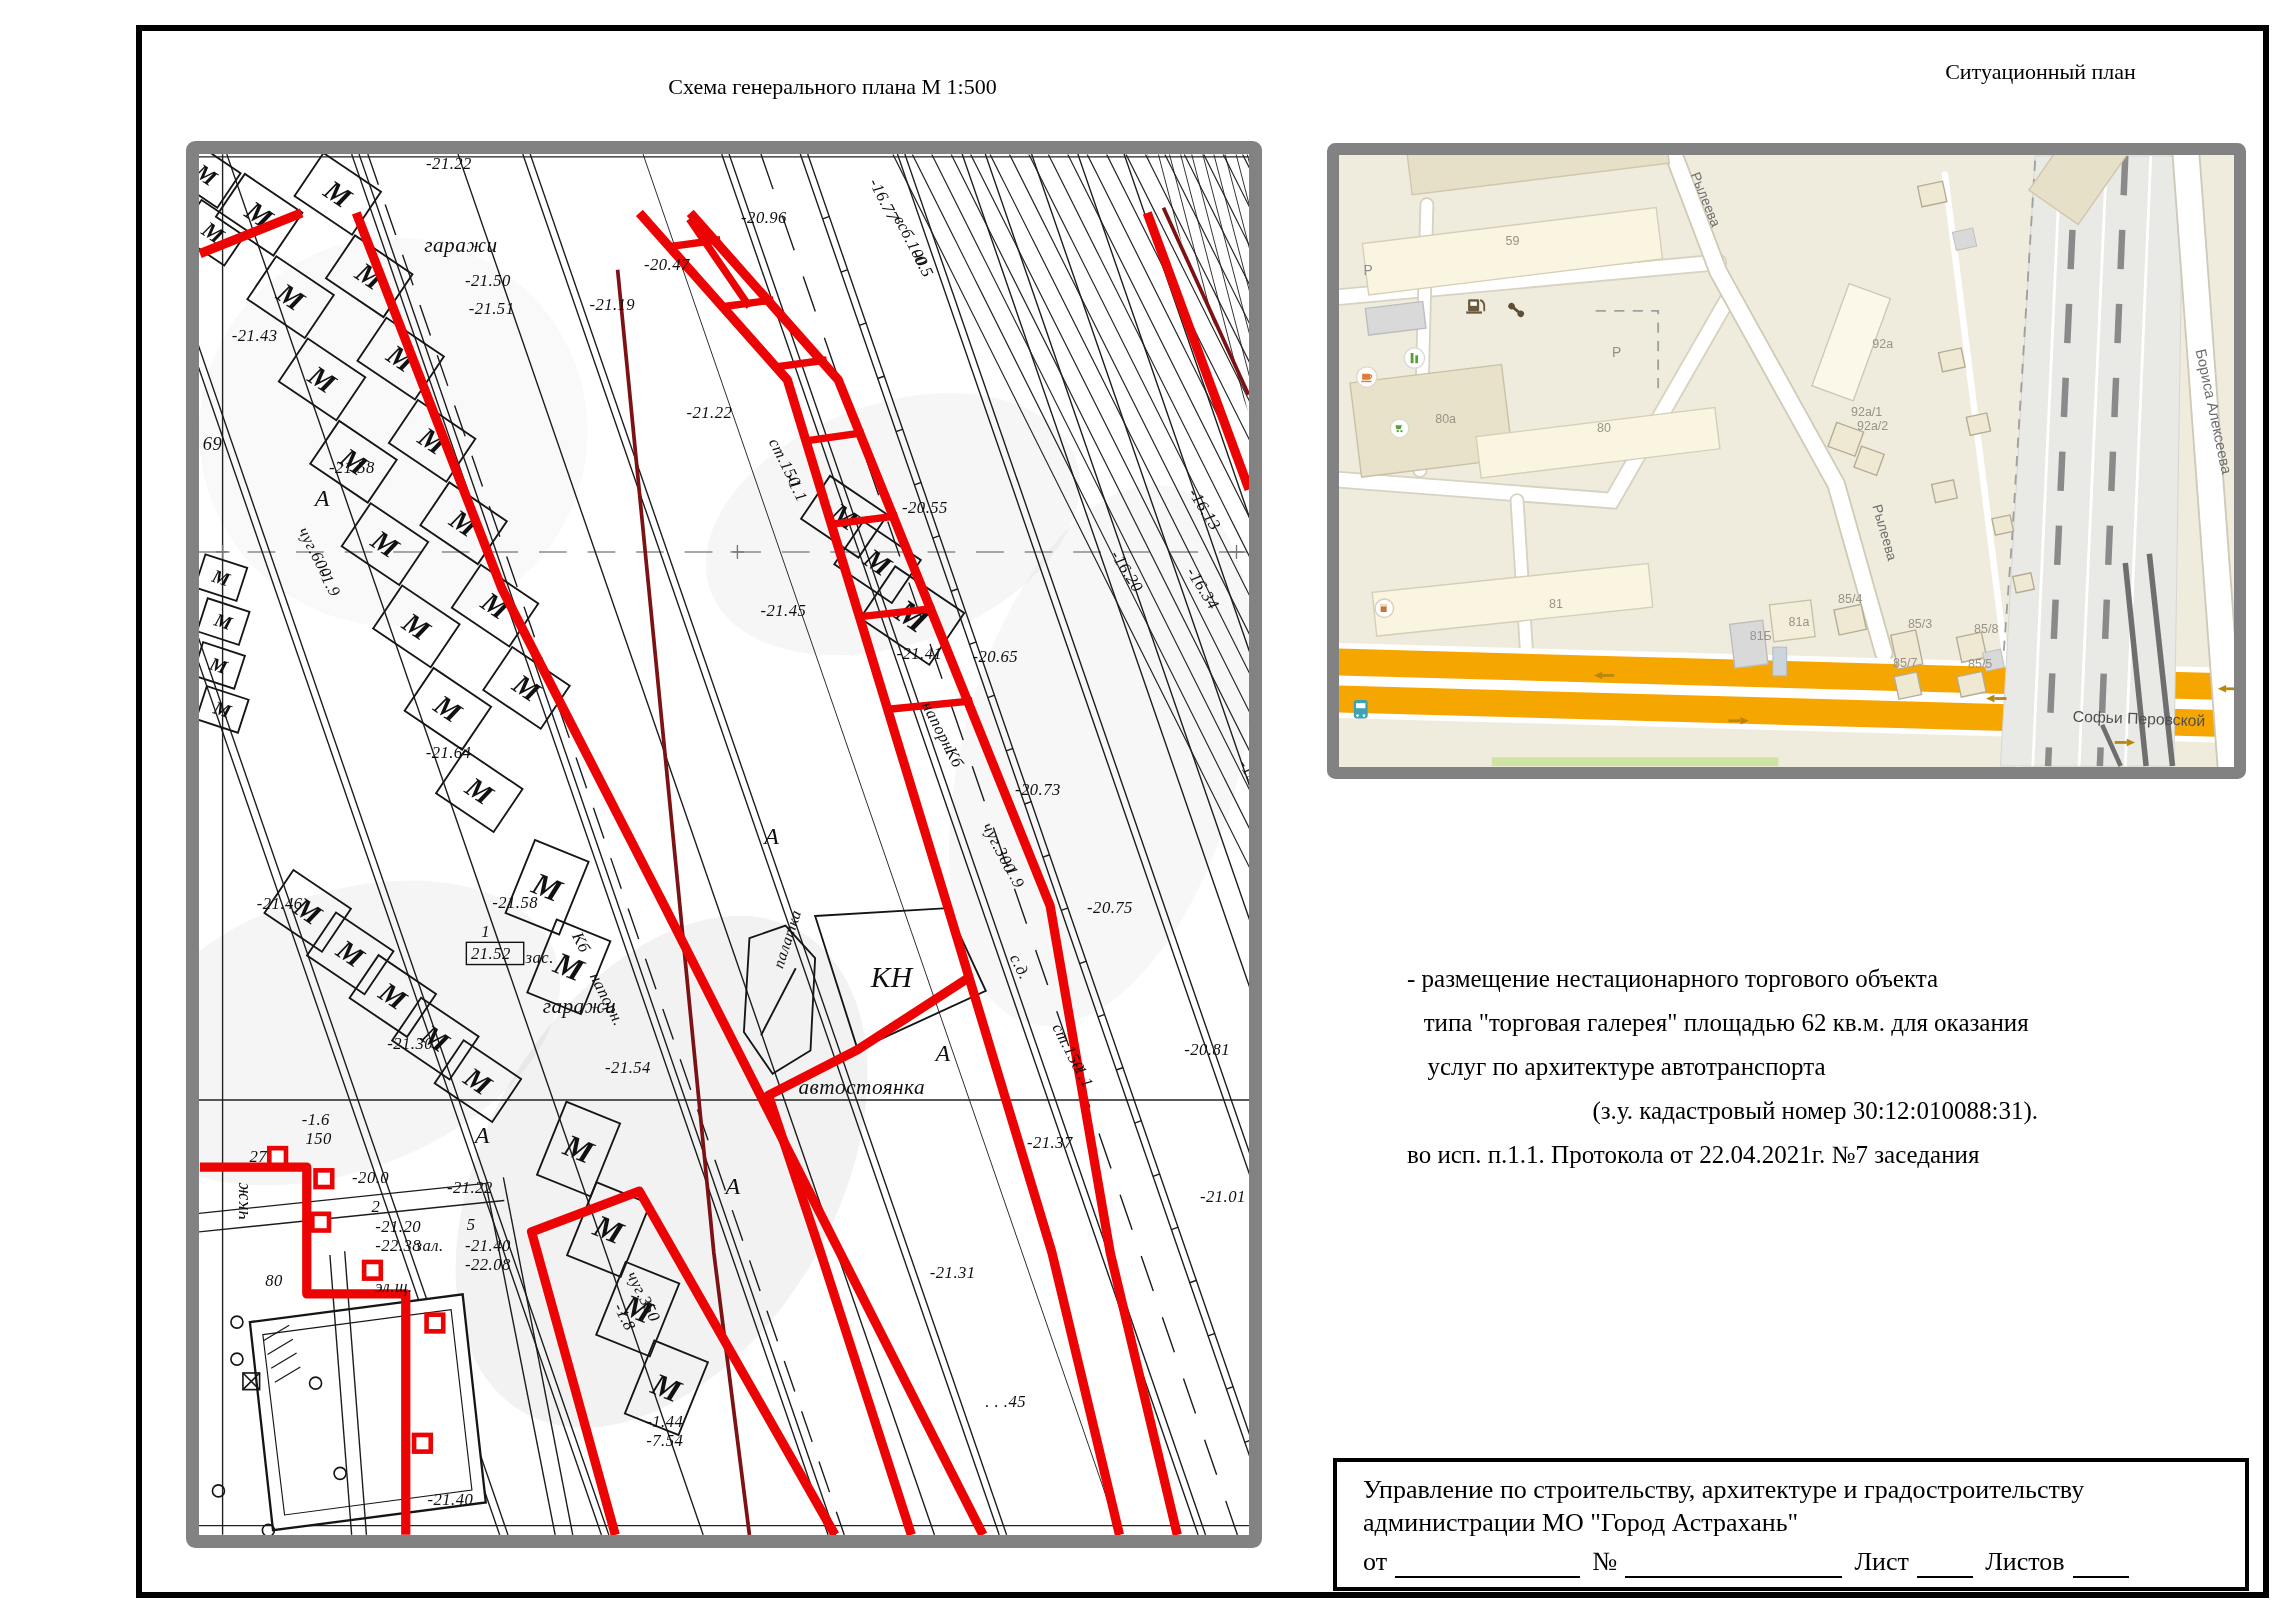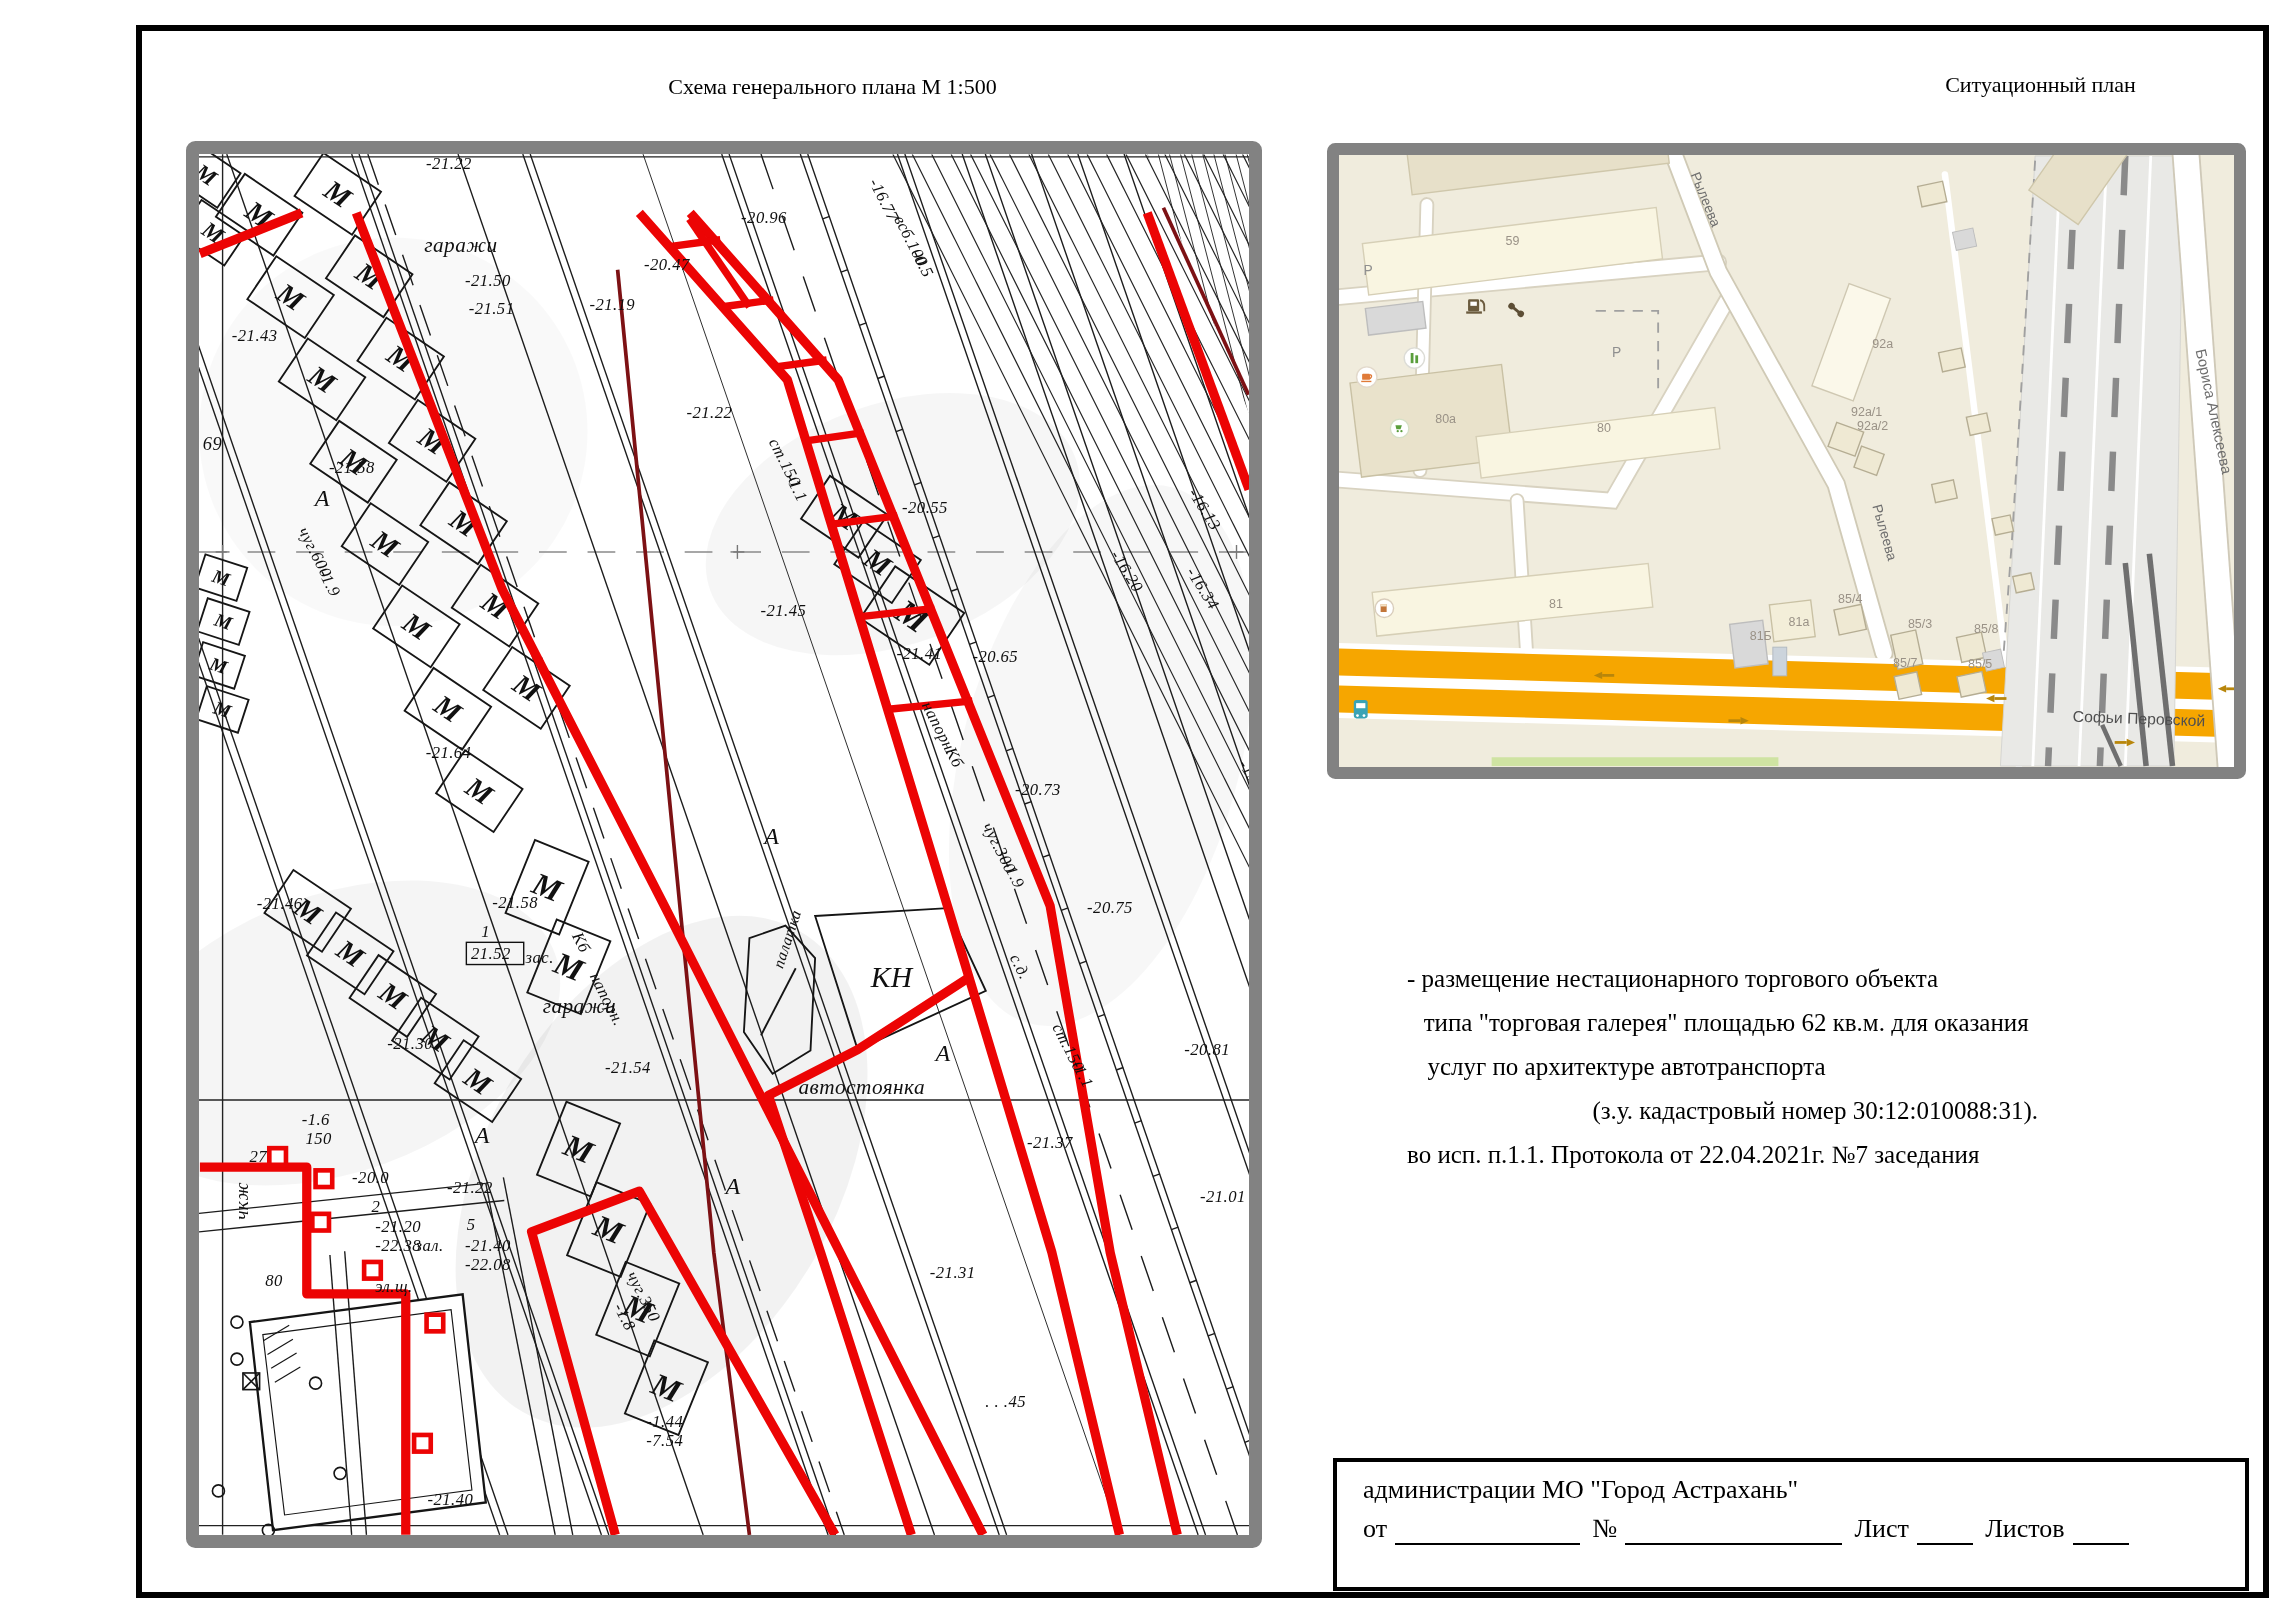--- a/index.html
+++ b/index.html
@@ -2,21 +2,21 @@
 <html style="font-size:7.4px"><head>
 <meta charset="utf-8">
 <style>
   html,body{margin:0;padding:0;background:#fff;}
   body{font-family:"Liberation Serif",serif;}
   .page{position:relative;width:2295px;height:1623px;background:#fff;overflow:hidden;}
   .abs{position:absolute;}
   .outer-frame{left:136px;top:25.4px;width:2121px;height:1561px;border:6.5px solid #000;}
   .title{font-size:22px;color:#000;text-align:center;white-space:nowrap;}
   .left-title{left:527px;top:74px;width:611px;}
-  .right-title{left:1874px;top:72px;width:333px;}
+  .right-title{left:1874px;top:59px;width:333px;}
   .gp-frame{left:186px;top:141px;width:1050px;height:1381px;background:#fff;border:13px solid #828282;border-radius:9.3px;}
   .gp-frame svg{display:block;width:1050px;height:1381px;}
   .sp-frame{left:1327px;top:143px;width:895px;height:612px;background:#f0ecdd;border:12.5px solid #828282;border-radius:8.3px;}
   .sp-frame svg{display:block;width:895px;height:612px;}
   .notes{left:1407px;top:951px;width:810px;font-size:25px;line-height:32px;color:#000;}
   .notes div{white-space:nowrap;margin-top:12px;}
   .ind1{padding-left:16.7px;} .ind2{padding-left:20.4px;} .ind3{padding-left:6.5px;text-align:center;}
   .gap{margin-top:32px;}
   .title-block{left:1333px;top:1458px;width:908px;height:125px;border:4.6px solid #000;background:#fff;box-sizing:content-box;}
   .tb-inner{padding:11px 0 0 26px;font-size:26px;line-height:33px;color:#000;}
@@ -572,20 +572,21 @@
   <div class="abs notes">
     <div>- размещение нестационарного торгового объекта</div>
     <div class="ind1">типа "торговая галерея" площадью 62 кв.м. для оказания</div>
     <div class="ind2">услуг по архитектуре автотранспорта</div>
     <div class="ind3">(з.у. кадастровый номер 30:12:010088:31).</div>
     <div class="gap">во исп. п.1.1. Протокола от 22.04.2021г. №7 заседания</div>
   </div>
 
   <div class="abs title-block">
     <div class="tb-inner">
+      <div>Управление по строительству, архитектуре и градостроительству</div>
       <div>администрации МО "Город Астрахань"</div>
       <div class="tb-row">
         <span class="lbl">от</span>
         <span class="uline w420"></span>
         <span class="lbl">№</span>
         <span class="uline w500"></span>
         <span class="lbl">Лист</span>
         <span class="uline w130"></span>
         <span class="lbl">Листов</span>
         <span class="uline w130"></span>

